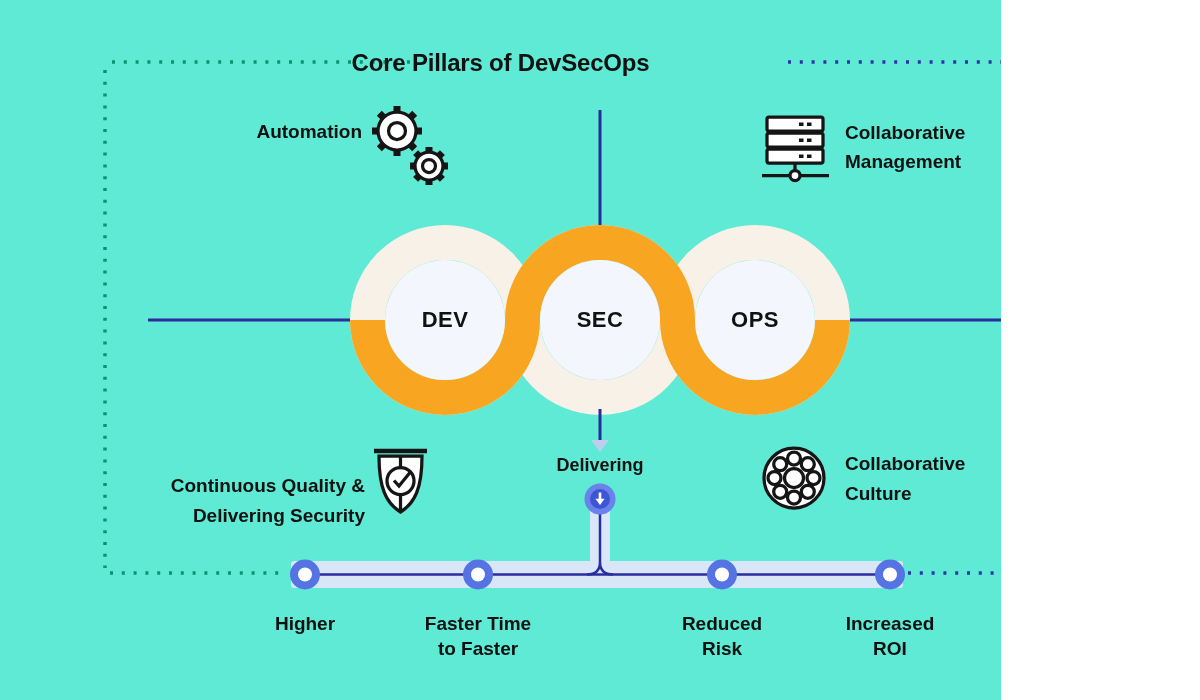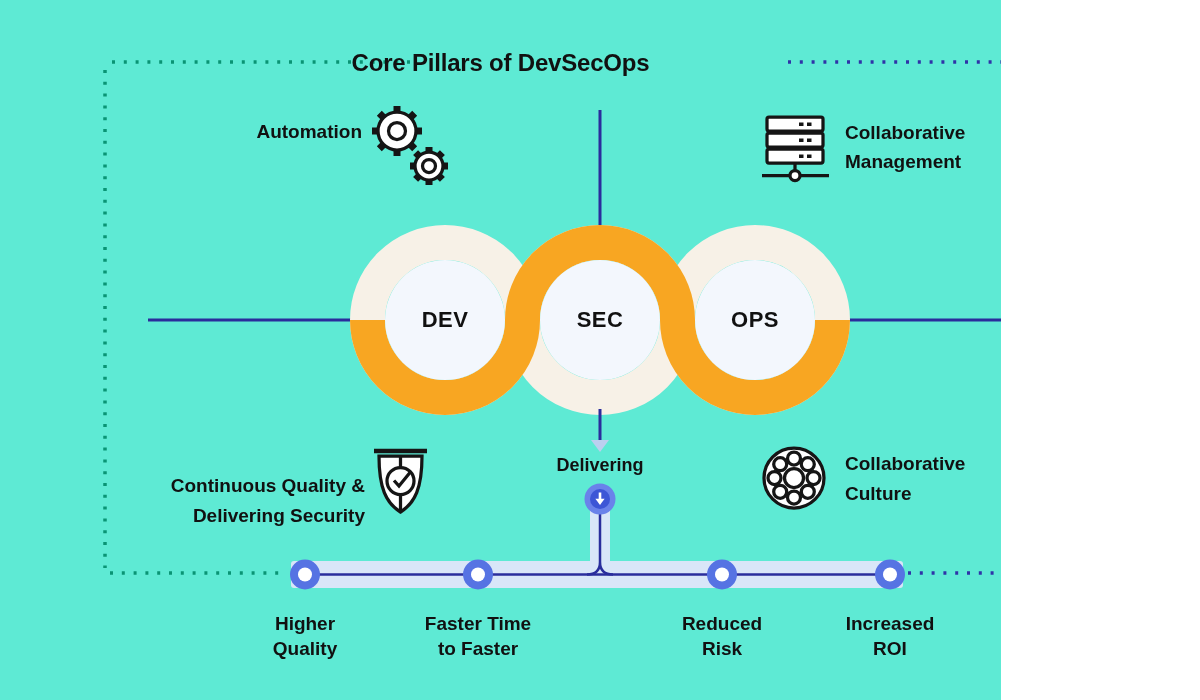--- a/index.html
+++ b/index.html
@@ -181,21 +181,20 @@
 
   <div class="lbl collab">
     <div>Collaborative</div>
     <div>Culture</div>
   </div>
 
   <div class="lbl delivering">Delivering</div>
 
   <div class="lbl outcome o1">
     <div>Higher</div>
-    <div>Quality</div>
   </div>
   <div class="lbl outcome o2">
     <div>Faster Time</div>
     <div>to Faster</div>
   </div>
   <div class="lbl outcome o3">
     <div>Reduced</div>
     <div>Risk</div>
   </div>
   <div class="lbl outcome o4">

